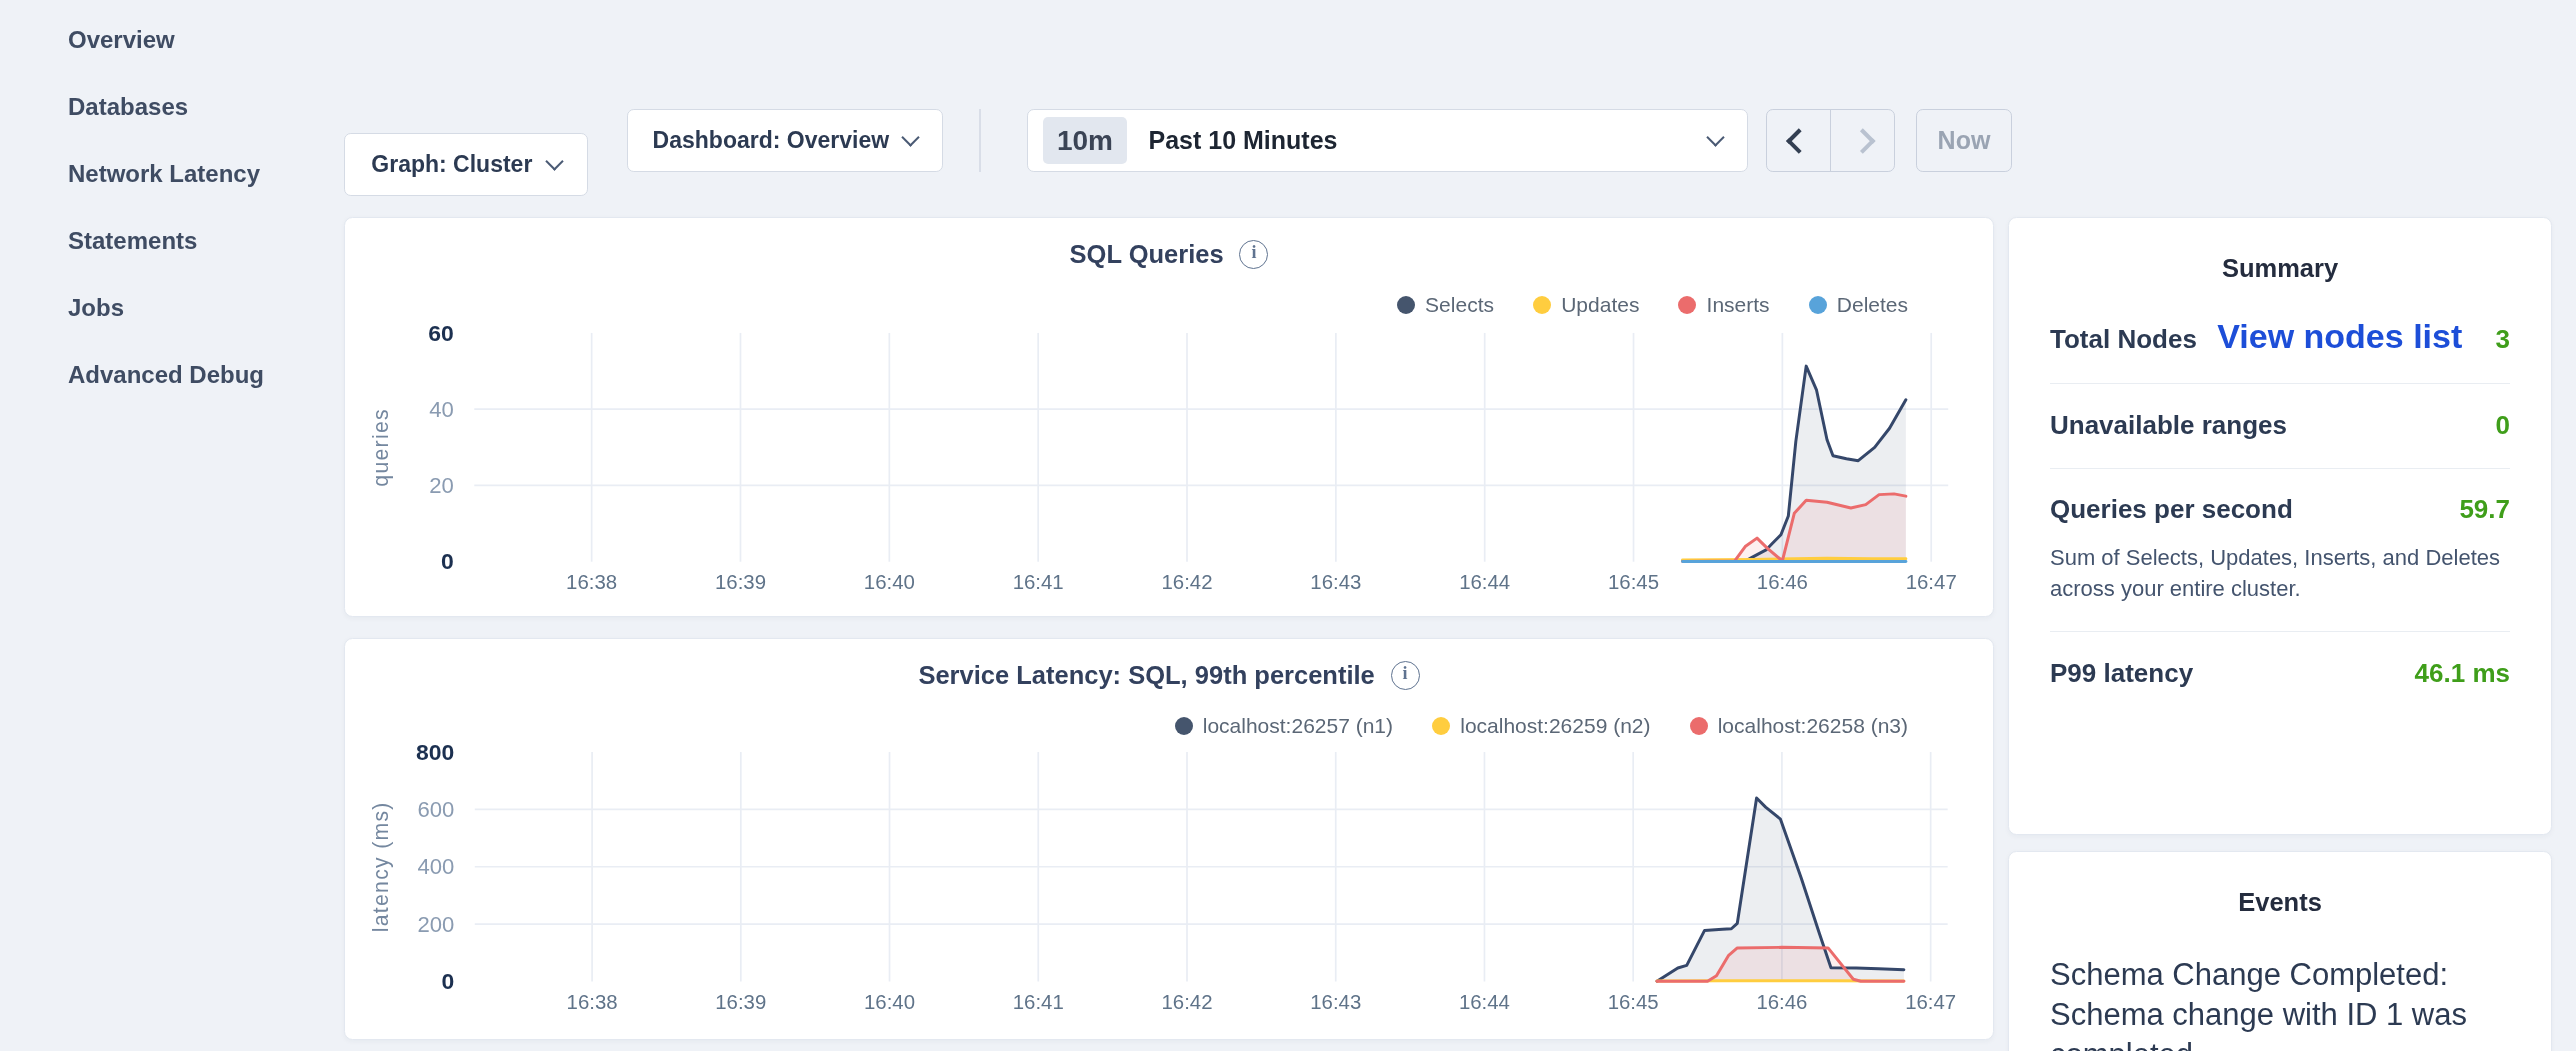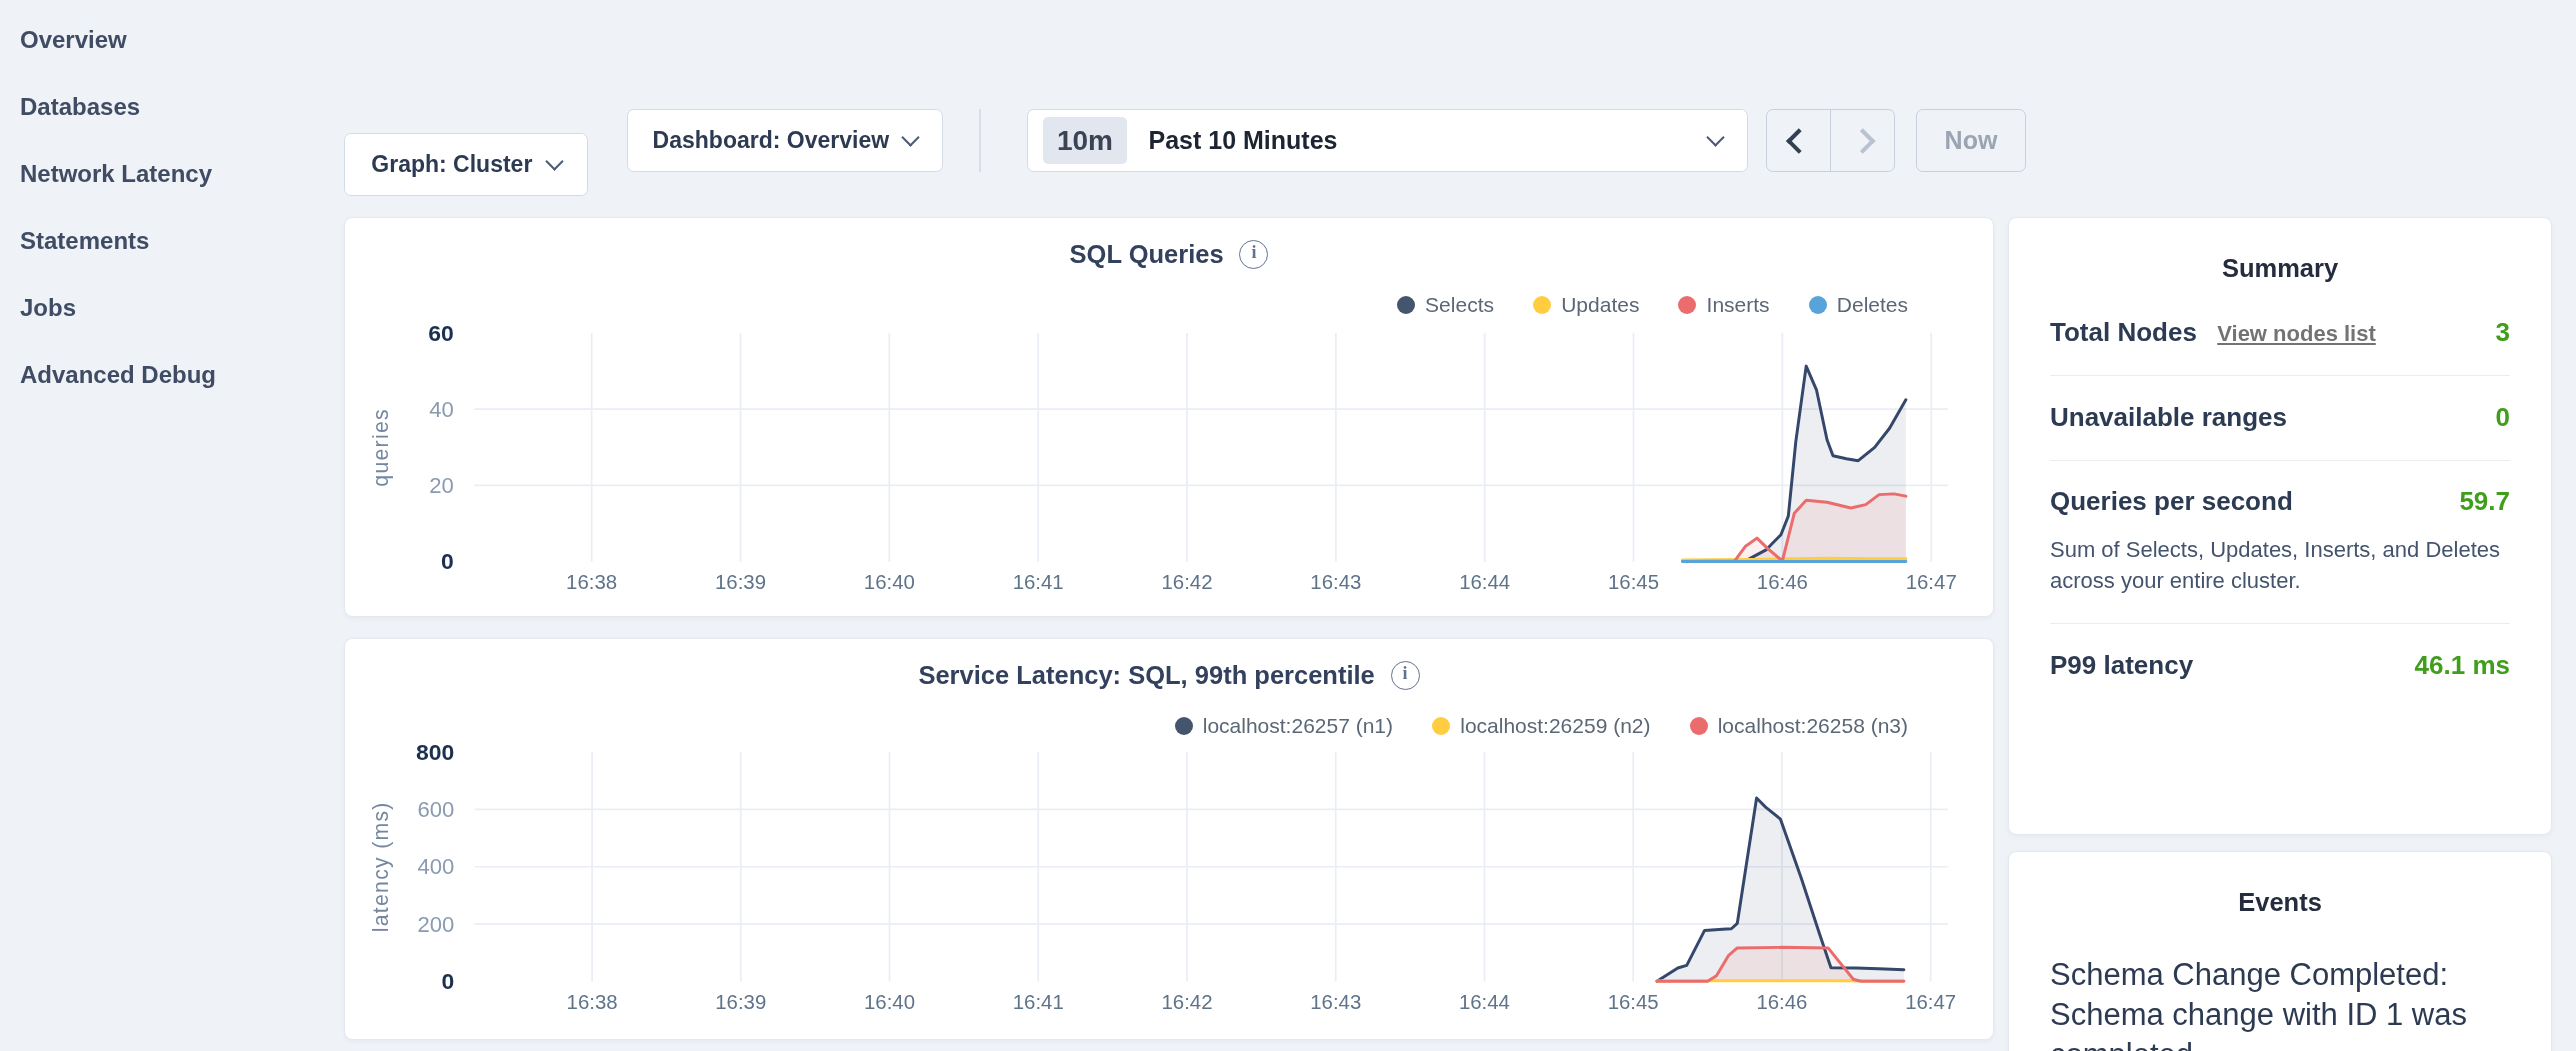--- a/index.html
+++ b/index.html
@@ -2,21 +2,21 @@
 <html style="font-size:13.6px"><head>
 <meta charset="utf-8">
 <style>
   html,body{margin:0;padding:0;}
   .app{position:relative;width:2576px;height:1051px;overflow:hidden;background:#eff2f7;
        font-family:"Liberation Sans",sans-serif;color:#2c3a52;}
 
   
   .sidebar{position:absolute;left:0;top:0;width:340px;height:100%;padding-top:6.8px;}
   .nav-item{height:67px;display:flex;align-items:center;padding-left:20px;
-            font-size:24px;font-weight:600;color:#3f4c63;cursor:pointer;}
+            font-size:24px;font-weight:600;color:#3f4c63;cursor:pointer;margin-left:48px;}
   .nav-item.active{color:#3b7cf0;}
 
   
   .page-title{position:absolute;left:344px;top:20.4px;font-size:39px;font-weight:500;color:#222938;}
   .controls{position:absolute;left:344px;top:109px;height:63px;}
   .select-box{position:absolute;top:0;height:63px;background:#fff;border:1.7px solid #d5dbe5;
               border-radius:6.8px;display:flex;align-items:center;justify-content:center;
               box-sizing:border-box;cursor:pointer;}
   .select-label{font-size:23px;font-weight:700;color:#2c3a52;}
   .chev{display:inline-block;width:11px;height:11px;border-right:2.6px solid #4a5a74;
@@ -30,21 +30,21 @@
   .time-label{margin-left:22px;font-size:25px;font-weight:700;color:#1d2532;}
   .time-box .chev{margin-left:auto;margin-right:25.5px;}
   .arrow-group{position:absolute;left:1422px;top:0;width:129px;height:63px;
                border:1.7px solid #c9d0dd;border-radius:6.8px;box-sizing:border-box;display:flex;}
   .arrow-btn{width:50%;display:flex;align-items:center;justify-content:center;cursor:pointer;}
   .arrow-btn.prev{border-right:1.7px solid #c9d0dd;}
   .chev-left{display:inline-block;width:13.6px;height:13.6px;border-left:4.3px solid #333f52;
              border-bottom:4.3px solid #333f52;transform:rotate(45deg);}
   .chev-right{display:inline-block;width:13.6px;height:13.6px;border-right:4.3px solid #b9c2d0;
               border-top:4.3px solid #b9c2d0;transform:rotate(45deg);}
-  .now-btn{position:absolute;left:1572px;top:0;width:110px;height:63px;border:1.7px solid #c9d0dd;
+  .now-btn{position:absolute;left:1572px;top:0;width:96px;height:63px;border:1.7px solid #c9d0dd;
            border-radius:6.8px;box-sizing:border-box;display:flex;align-items:center;
            justify-content:center;font-size:25px;font-weight:700;color:#9aa4b3;}
 
   
   .card{position:absolute;background:#fff;border:1.7px solid #e3e8f0;border-radius:8.5px;
         box-sizing:border-box;box-shadow:0 1.7px 5.1px rgba(25,39,70,0.04);}
   .chart-card-1{left:344px;top:217px;width:1650px;height:400px;}
   .chart-card-2{left:344px;top:638px;width:1650px;height:402px;}
   .chart-title-row{position:absolute;top:22px;left:0;width:100%;text-align:center;}
   .chart-title{font-size:25.5px;font-weight:700;color:#33415e;vertical-align:middle;}
@@ -64,21 +64,21 @@
   .ytick-b{font-size:27px;font-weight:700;fill:#1c3050;}
   .ylab{font-size:25px;fill:#74879f;letter-spacing:1.5px;}
 
   
   .summary-card{left:2008px;top:217px;width:544px;height:618px;padding:24px 41px 0 41px;}
   .side-title{text-align:center;font-size:25.5px;font-weight:700;color:#242c3e;padding:12px 0 8.5px 0;}
   .srow{padding:25.5px 0 27px 0;border-bottom:1.7px solid #e9edf2;}
   .srow:last-child{border-bottom:none;}
   .srow-head{display:flex;align-items:baseline;}
   .slabel{font-size:26px;font-weight:700;color:#2c3a52;}
-  .slink{font-size:22px;font-weight:700;color:#737373;margin-left:20.4px;cursor:pointer;text-decoration:underline;}
+  .slink{font-size:34px;font-weight:700;color:#1d4ed8;margin-left:20.4px;cursor:pointer;}
   .sval{margin-left:auto;font-size:26px;font-weight:700;color:#3f9e1a;white-space:nowrap;}
   .sdesc{margin-top:17px;font-size:22px;color:#44546e;line-height:31px;}
   .events-card{left:2008px;top:851px;width:544px;height:289px;padding:24px 41px 0 41px;}
   .etext{margin-top:29px;font-size:31px;color:#2c3a52;line-height:40px;}
   .edate{margin-top:10.2px;font-size:23px;color:#5c718c;}
 </style>
 </head>
 <body>
 
 <div class="app">

